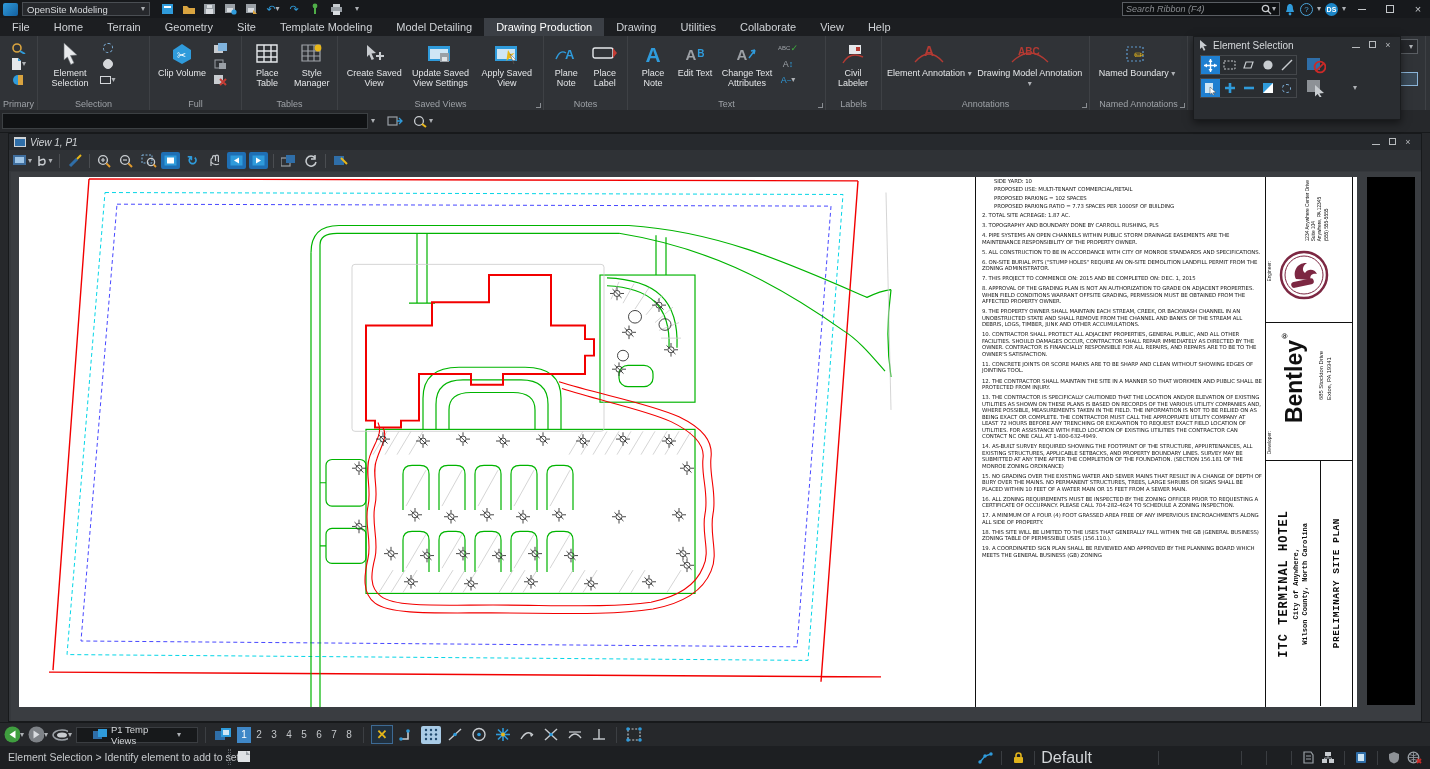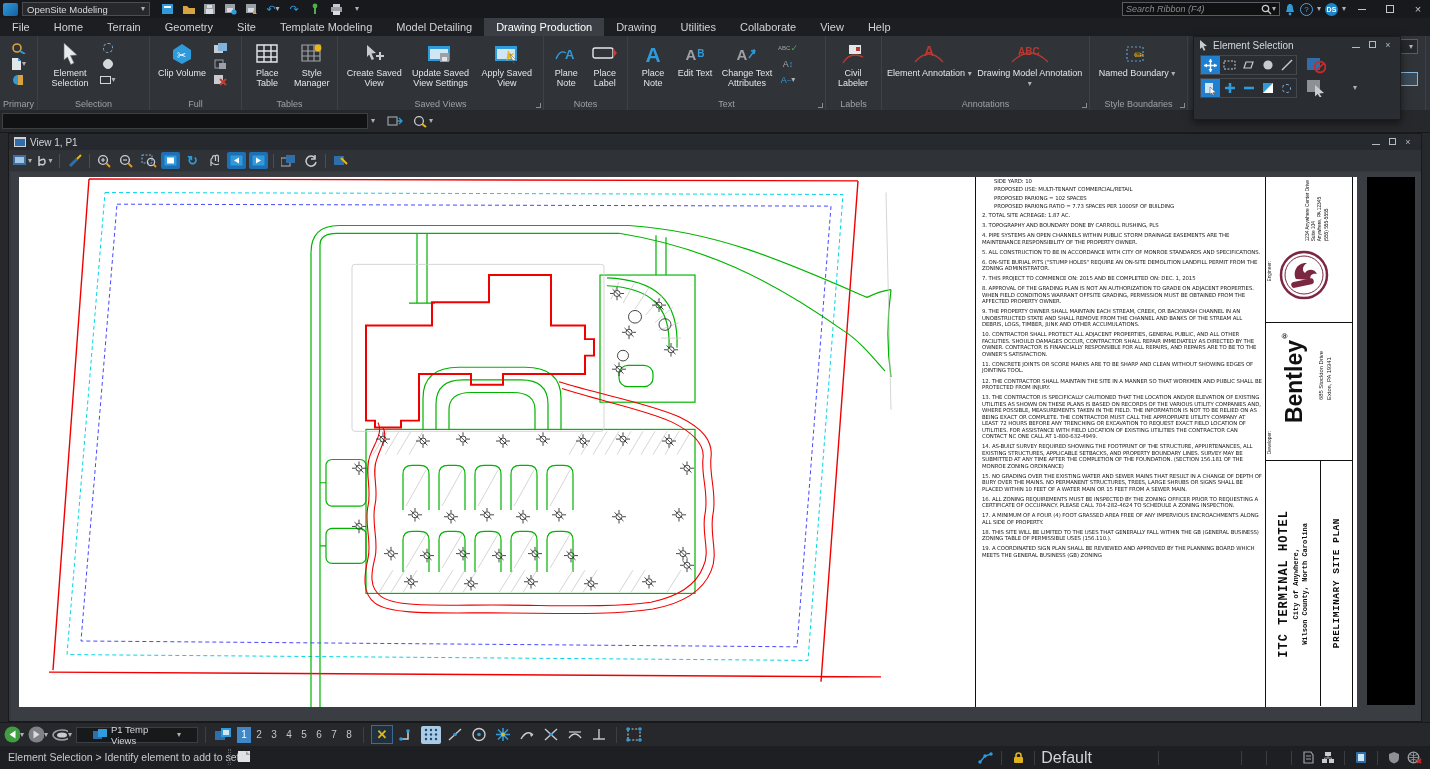--- a/index.html
+++ b/index.html
@@ -79,21 +79,21 @@
   .toolsettings { position:absolute; left:0; top:110px; width:100%; height:23px; background:#26282b;
                   display:flex; align-items:center; border-bottom:1px solid #17191b; }
   .tsinput { width:366px; height:16px; margin-left:2px; background:#101214; border:1px solid #3c4043;
              color:#d0d3d6; font-size:10px; padding:0 4px; font-family:inherit; }
   .tsbtn { display:inline-flex; align-items:center; justify-content:center; height:16px; padding:0 3px; color:#c3c6c9; }
 
   
   .viewwin { position:absolute; left:8px; top:133px; width:1414px; height:589px; background:#35383c;
              border:1px solid #17191b; }
   .vtitle { display:flex; align-items:center; height:16px; background:#26292d; padding:0 5px; font-size:10px; color:#d2d5d8; }
-  .vtitle .sp { margin-left:4px; flex:1; }
+  .vtitle .sp { margin-left:4px; flex:1;font-style:italic; }
   .vtoolbar { display:flex; align-items:center; height:21px; background:#2f3236; padding:0 4px; gap:3px; }
   .vti { display:inline-flex; align-items:center; justify-content:center; width:19px; height:17px; }
   .vti.blue { background:#1f6fb4; border-radius:2px; }
   .vsep { width:1px; height:14px; background:#4a4d51; margin:0 2px; }
   .vcanvas { position:absolute; left:2px; top:38px; width:1410px; height:549px; background:#3a3d41; overflow:hidden; }
   .paper { position:absolute; left:8px; top:5px; width:1338px; height:530px; background:#ffffff; }
   .blackstrip { position:absolute; left:1356px; top:5px; width:48px; height:528px; background:#000; }
 
   
   .plansvg { position:absolute; left:0; top:0; }
@@ -520,21 +520,21 @@
     <div class="rgroup" style="width:98px">
       <div class="bb wide" style="width:86px">
         <span class="ic24">
             <svg width="24" height="22">
               <rect x="2" y="4" width="16" height="14" fill="none" stroke="#5f9bd0" stroke-width="1.2" stroke-dasharray="2 2"></rect>
               <text x="9" y="16" font-size="12" fill="#e8b719">✏</text>
             </svg>
           </span>
         <span><span>Named Boundary</span> <span class="caret">▾</span></span>
       </div>
-      <div class="glabel">Style Boundaries</div>
+      <div class="glabel">Named Annotations</div>
       <span class="launcher"></span>
     </div>
 
     <div class="rgroup" style="width:76px">
       <div class="bb">
         <span class="ic24">
             <svg width="20" height="20">
               <rect x="1" y="1" width="18" height="18" fill="#e8eaec"></rect>
               <rect x="4" y="4" width="12" height="12" fill="none" stroke="#8a8e93" stroke-width="1" stroke-dasharray="1.5 1.5"></rect>
             </svg>

